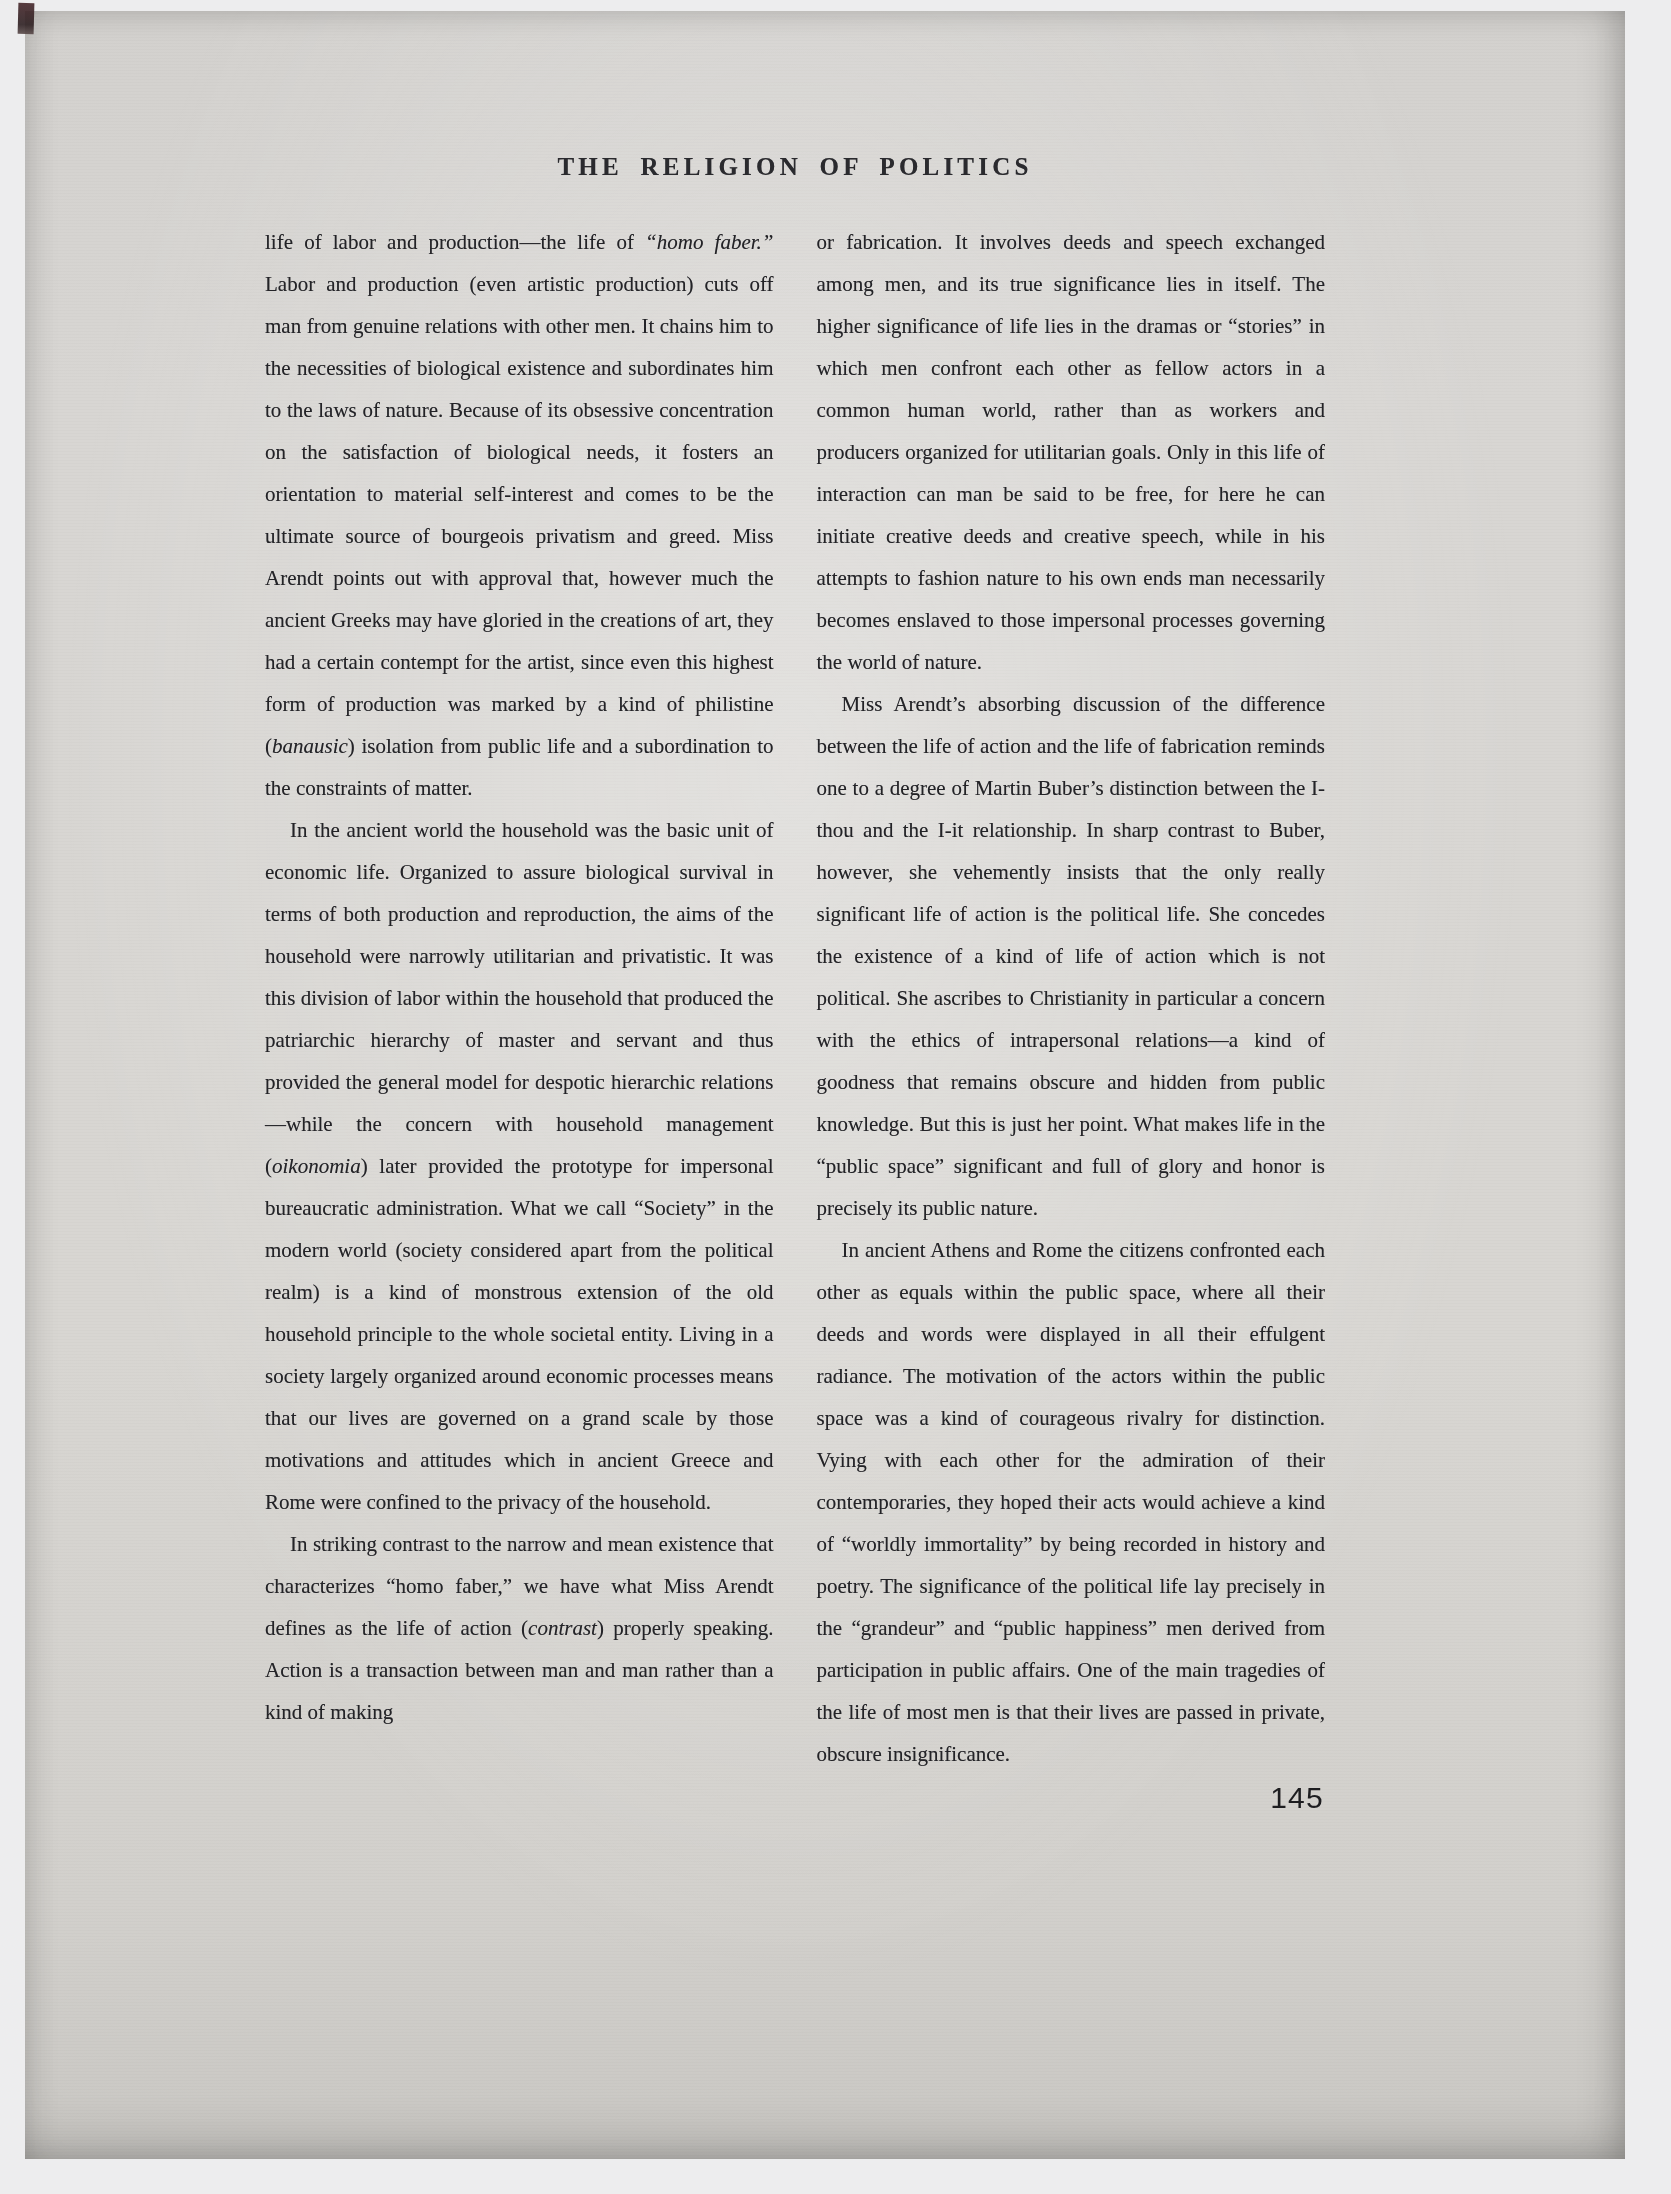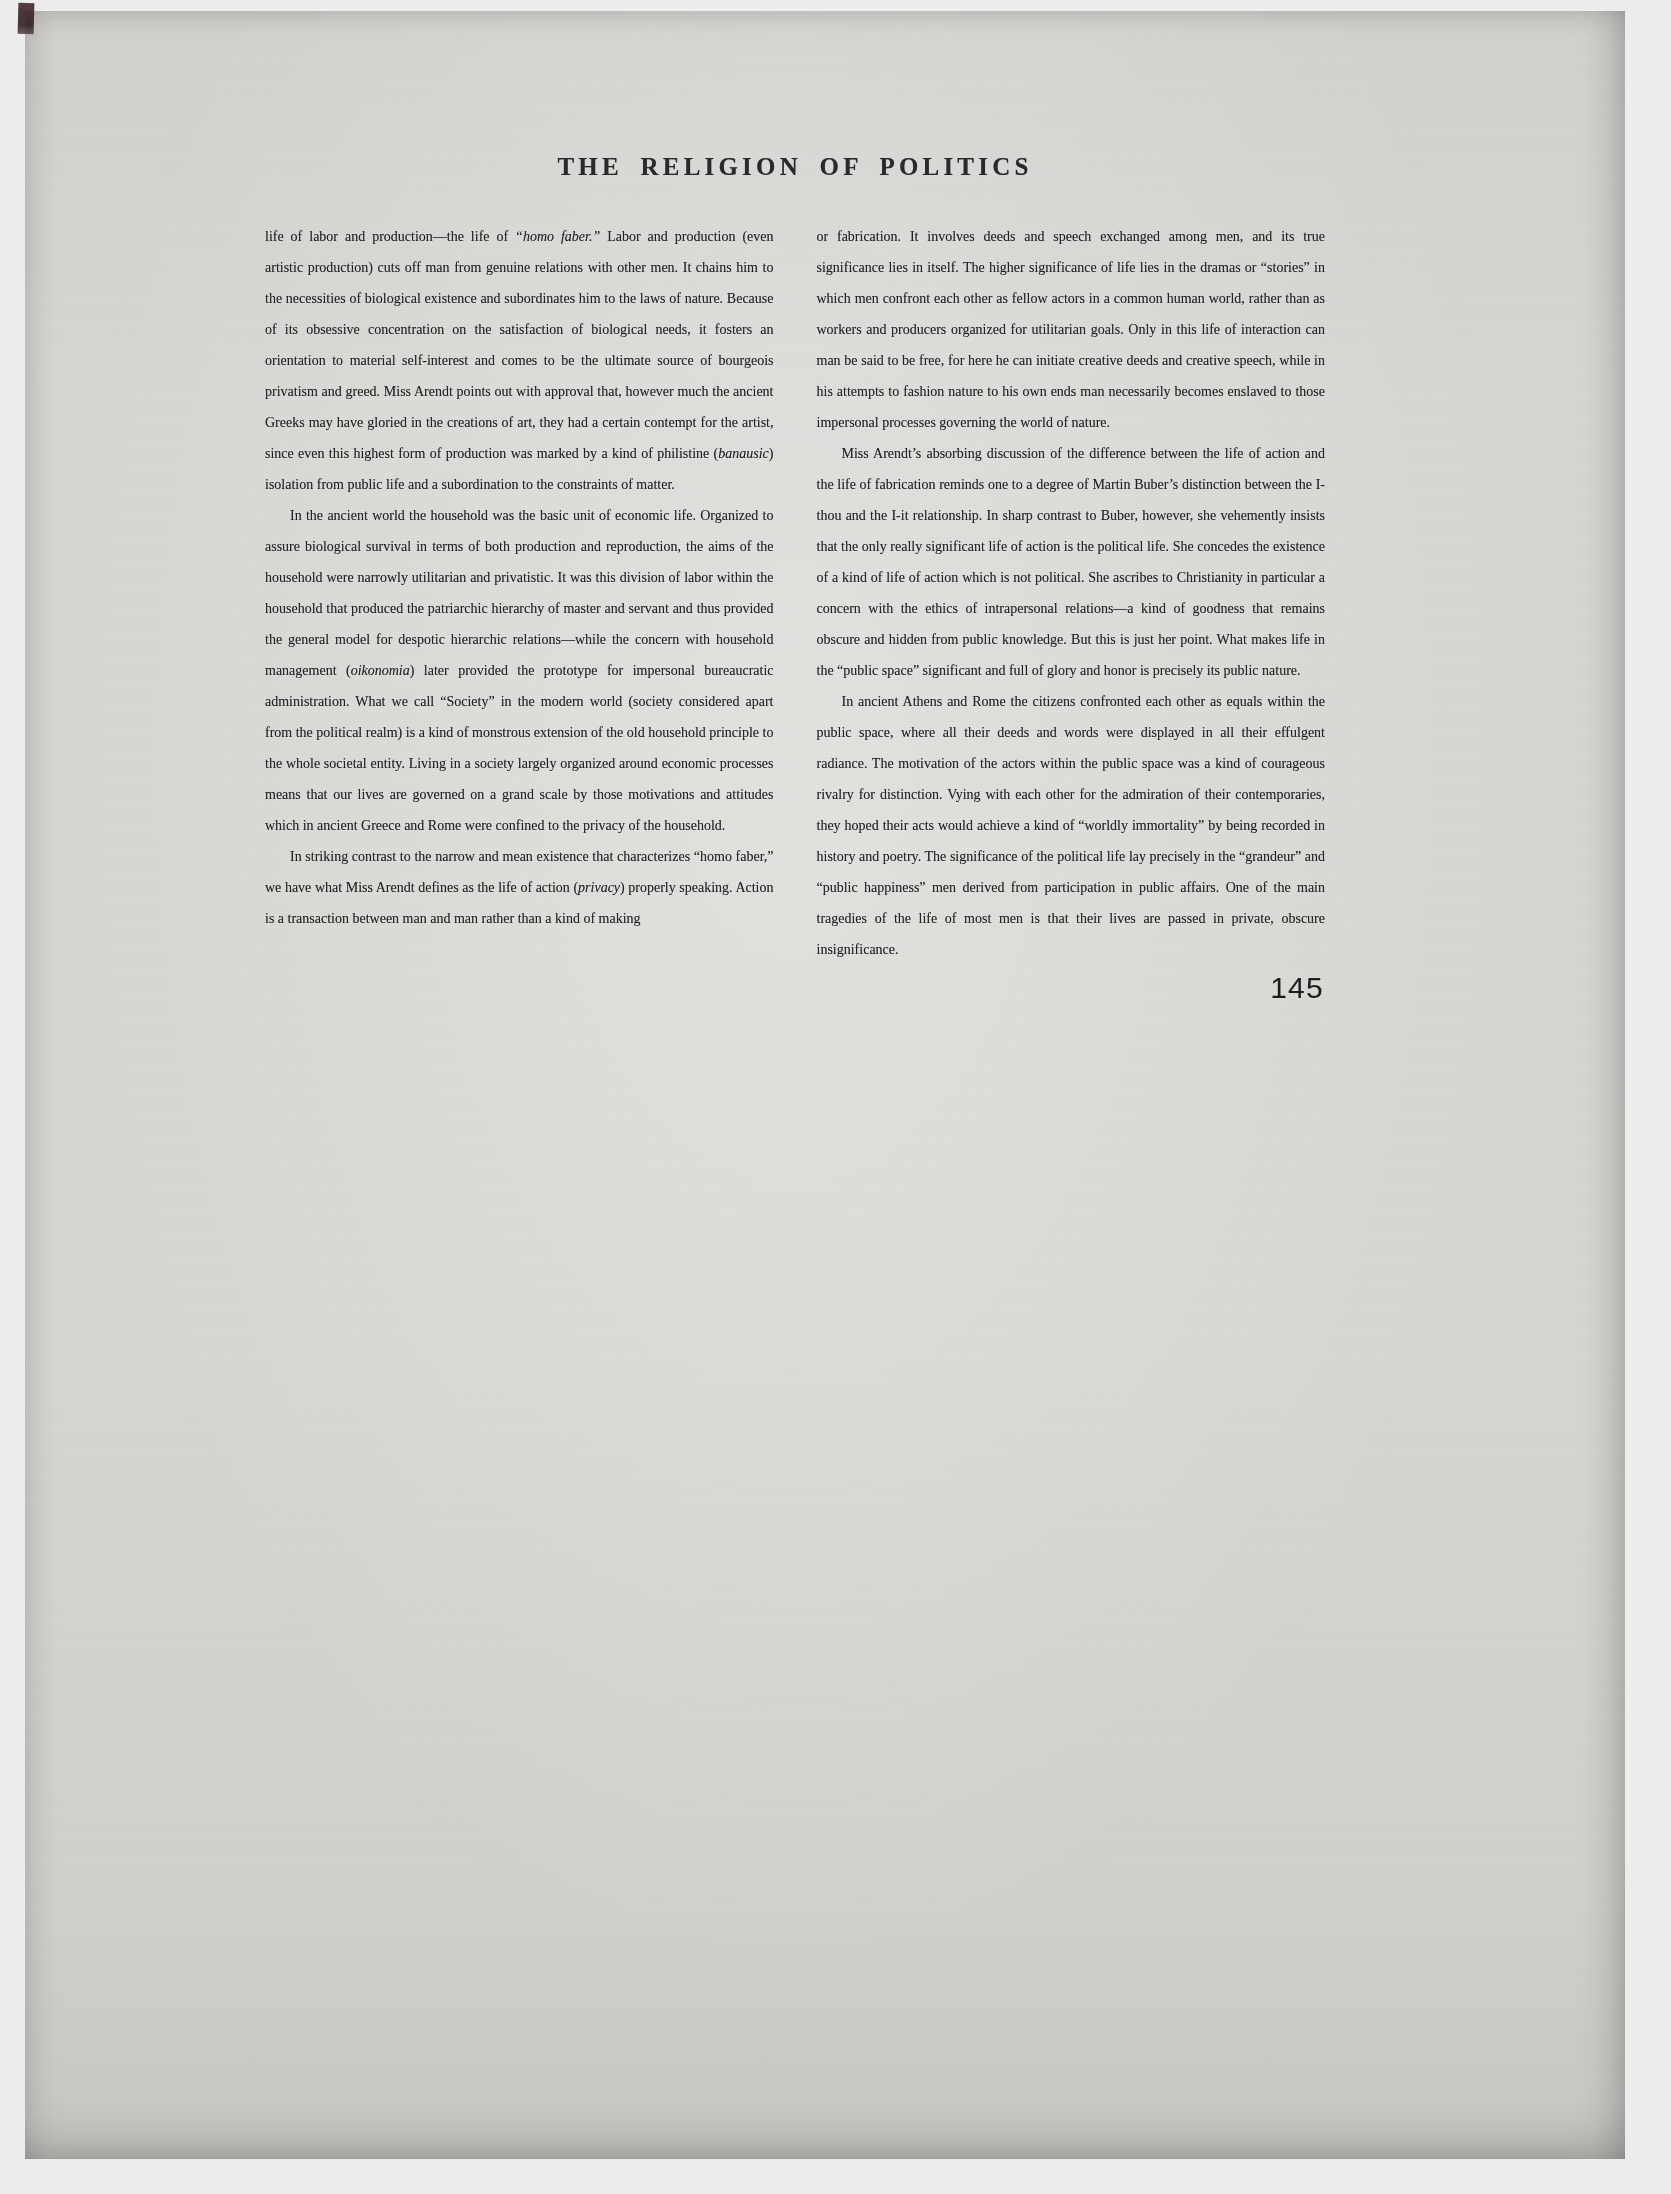--- a/index.html
+++ b/index.html
@@ -59,22 +59,22 @@
     color: #2a2a2e;
     text-shadow: 0 0 0.6px rgba(45,45,50,0.45);
   }
   .columns {
     margin-top: 40px;
     display: flex;
     gap: 43px;
   }
   .col {
     width: 509px;
-    font-size: 14px;
-    line-height: 31px;
+    font-size: 21px;
+    line-height: 42px;
     text-align: justify;
     color: #232327;
     text-shadow: 0 0 0.6px rgba(40,40,45,0.35);
   }
   .col p.para {
     margin: 0;
   }
   .col p.para.indent {
     text-indent: 25px;
   }
@@ -92,21 +92,21 @@
 </head>
 <body>
 
 <div class="scan-page">
   <div class="content">
     <div class="page-header">THE RELIGION OF POLITICS</div>
     <div class="columns">
       <div class="col">
           <p class="para">life of labor and production—the life of <i>“homo faber.”</i> Labor and production (even artistic production) cuts off man from genuine relations with other men. It chains him to the necessities of biological existence and subordinates him to the laws of nature. Because of its obsessive concentration on the satisfaction of biological needs, it fosters an orientation to material self-interest and comes to be the ultimate source of bourgeois privatism and greed. Miss Arendt points out with approval that, however much the ancient Greeks may have gloried in the creations of art, they had a certain contempt for the artist, since even this highest form of production was marked by a kind of philistine (<i>banausic</i>) isolation from public life and a subordination to the constraints of matter.</p>
           <p class="para indent">In the ancient world the household was the basic unit of economic life. Organized to assure biological survival in terms of both production and reproduction, the aims of the household were narrowly utilitarian and privatistic. It was this division of labor within the household that produced the patriarchic hierarchy of master and servant and thus provided the general model for despotic hierarchic relations—while the concern with household management (<i>oikonomia</i>) later provided the prototype for impersonal bureaucratic administration. What we call “Society” in the modern world (society considered apart from the political realm) is a kind of monstrous extension of the old household principle to the whole societal entity. Living in a society largely organized around economic processes means that our lives are governed on a grand scale by those motivations and attitudes which in ancient Greece and Rome were confined to the privacy of the household.</p>
-          <p class="para indent">In striking contrast to the narrow and mean existence that characterizes “homo faber,” we have what Miss Arendt defines as the life of action (<i>privacy</i>) properly speaking. Action is a transaction between man and man rather than a kind of making</p>
+          <p class="para indent">In striking contrast to the narrow and mean existence that characterizes “homo faber,” we have what Miss Arendt defines as the life of action (<i>contrast</i>) properly speaking. Action is a transaction between man and man rather than a kind of making</p>
         </div>
       <div class="col">
           <p class="para">or fabrication. It involves deeds and speech exchanged among men, and its true significance lies in itself. The higher significance of life lies in the dramas or “stories” in which men confront each other as fellow actors in a common human world, rather than as workers and producers organized for utilitarian goals. Only in this life of interaction can man be said to be free, for here he can initiate creative deeds and creative speech, while in his attempts to fashion nature to his own ends man necessarily becomes enslaved to those impersonal processes governing the world of nature.</p>
           <p class="para indent">Miss Arendt’s absorbing discussion of the difference between the life of action and the life of fabrication reminds one to a degree of Martin Buber’s distinction between the I-thou and the I-it relationship. In sharp contrast to Buber, however, she vehemently insists that the only really significant life of action is the political life. She concedes the existence of a kind of life of action which is not political. She ascribes to Christianity in particular a concern with the ethics of intrapersonal relations—a kind of goodness that remains obscure and hidden from public knowledge. But this is just her point. What makes life in the “public space” significant and full of glory and honor is precisely its public nature.</p>
           <p class="para indent">In ancient Athens and Rome the citizens confronted each other as equals within the public space, where all their deeds and words were displayed in all their effulgent radiance. The motivation of the actors within the public space was a kind of courageous rivalry for distinction. Vying with each other for the admiration of their contemporaries, they hoped their acts would achieve a kind of “worldly immortality” by being recorded in history and poetry. The significance of the political life lay precisely in the “grandeur” and “public happiness” men derived from participation in public affairs. One of the main tragedies of the life of most men is that their lives are passed in private, obscure insignificance.</p>
         </div>
     </div>
     <div class="page-number">145</div>
   </div>
 </div>

